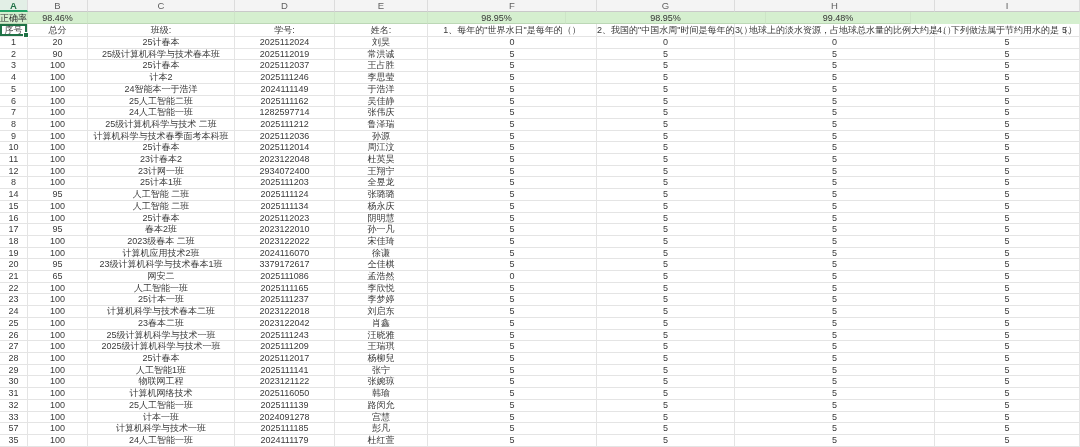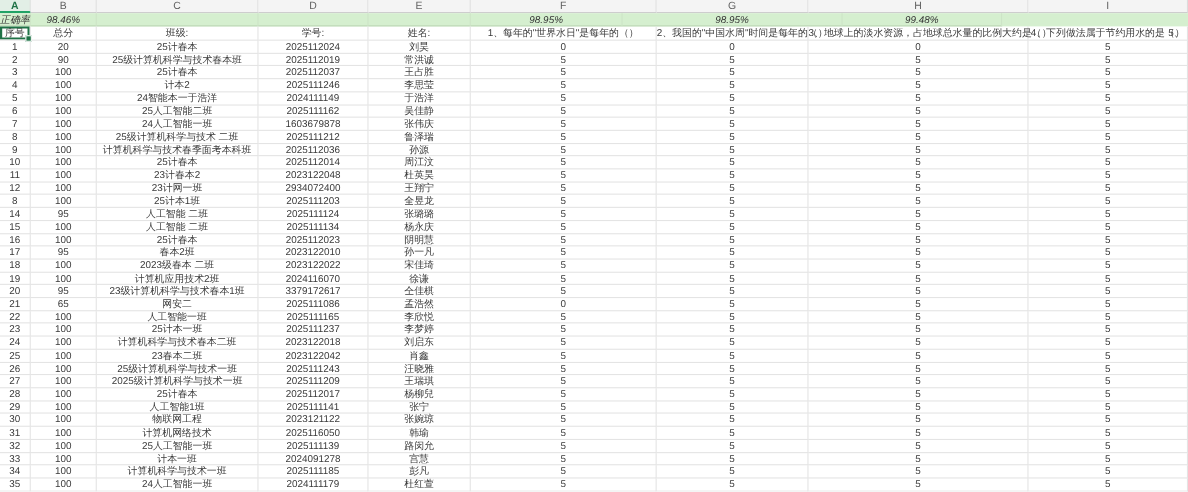--- a/index.html
+++ b/index.html
@@ -34,21 +34,21 @@
     color:#5f5f5f;
     font-size:9.5px;line-height:11px;
   }
   .hdr-row .cell.selected{
     background:#e2efe6;
     color:#1f7246;
     font-weight:bold;
     border-bottom:2px solid #21a366;
   }
   
-  .acc-row{height:12px;background:#d5efcf;font-style:italic;}
+  .acc-row{height:12px;background:#d5efcf;}
   .acc-row .cell{line-height:12px;border-right:1px solid #cde4c7;border-bottom:1px solid #bcd7b6;color:#333;}
   
   .lab-row{height:13px;}
   .lab-row .cell{line-height:13px;color:#3a3a3a;}
   .qcell{white-space:nowrap;}
   .sel{box-shadow:inset 0 0 0 2px #1f7246;position:relative;z-index:2;}
   .sel::after{
     content:"";position:absolute;right:-2px;bottom:-2px;
     width:4px;height:4px;background:#1f7246;border:1px solid #fff;z-index:3;
   }
@@ -165,21 +165,21 @@
         <div class="cell c4">吴佳静</div>
         <div class="cell c5">5</div>
         <div class="cell c6">5</div>
         <div class="cell c7">5</div>
         <div class="cell c8">5</div>
       </div>
       <div class="row data-row">
         <div class="cell c0">7</div>
         <div class="cell c1">100</div>
         <div class="cell c2">24人工智能一班</div>
-        <div class="cell c3">1603679878</div>
+        <div class="cell c3">1282597714</div>
         <div class="cell c4">张伟庆</div>
         <div class="cell c5">5</div>
         <div class="cell c6">5</div>
         <div class="cell c7">5</div>
         <div class="cell c8">5</div>
       </div>
       <div class="row data-row">
         <div class="cell c0">8</div>
         <div class="cell c1">100</div>
         <div class="cell c2">25级计算机科学与技术 二班</div>
@@ -459,21 +459,21 @@
         <div class="cell c1">100</div>
         <div class="cell c2">计本一班</div>
         <div class="cell c3">2024091278</div>
         <div class="cell c4">宫慧</div>
         <div class="cell c5">5</div>
         <div class="cell c6">5</div>
         <div class="cell c7">5</div>
         <div class="cell c8">5</div>
       </div>
       <div class="row data-row">
-        <div class="cell c0">34</div>
+        <div class="cell c0">57</div>
         <div class="cell c1">100</div>
         <div class="cell c2">计算机科学与技术一班</div>
         <div class="cell c3">2025111185</div>
         <div class="cell c4">彭凡</div>
         <div class="cell c5">5</div>
         <div class="cell c6">5</div>
         <div class="cell c7">5</div>
         <div class="cell c8">5</div>
       </div>
       <div class="row data-row">

